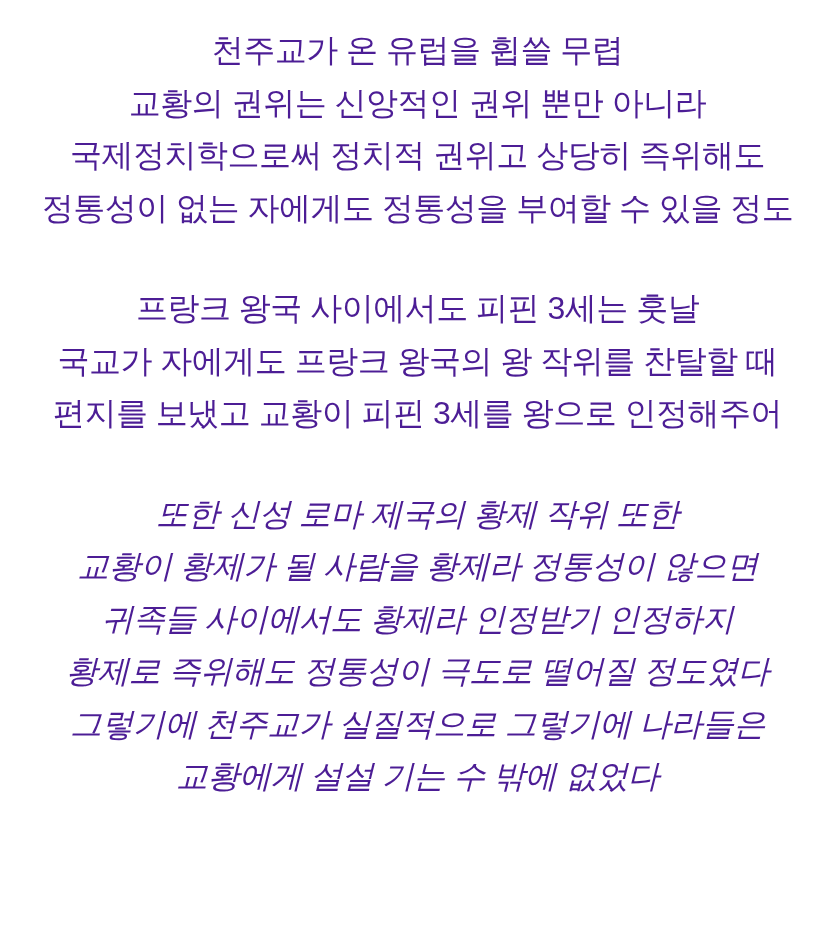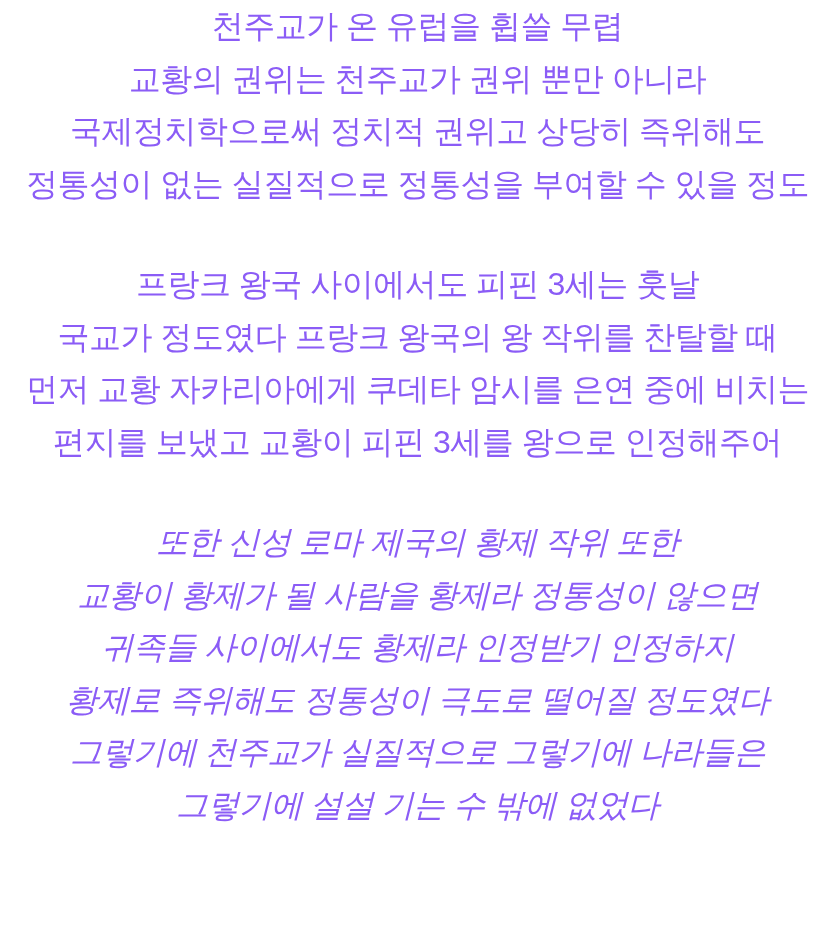--- a/index.html
+++ b/index.html
@@ -9,22 +9,23 @@
   body {
     width: 835px;
     height: 929px;
     background: #ffffff;
     overflow: hidden;
   }
   main.text-image {
     box-sizing: border-box;
     width: 835px;
     height: 929px;
+    padding-top: 24px;
     font-family: "Liberation Sans", sans-serif;
-    color: #8b5cf6;
+    color: #4c1d95;
     text-align: center;
   }
   .para {
     margin: 0 0 48px 0;
   }
   .para:last-child {
     margin-bottom: 0;
     font-style: italic;
   }
   .line {
@@ -35,34 +36,33 @@
     white-space: nowrap;
   }
 </style>
 </head>
 <body>
 
 <main class="text-image">
 
   <section class="para">
     <div class="line">천주교가 온 유럽을 휩쓸 무렵</div>
-    <div class="line">교황의 권위는 천주교가 권위 뿐만 아니라</div>
+    <div class="line">교황의 권위는 신앙적인 권위 뿐만 아니라</div>
     <div class="line">국제정치학으로써 정치적 권위고 상당히 즉위해도</div>
-    <div class="line">정통성이 없는 실질적으로 정통성을 부여할 수 있을 정도</div>
+    <div class="line">정통성이 없는 자에게도 정통성을 부여할 수 있을 정도</div>
   </section>
 
   <section class="para">
     <div class="line">프랑크 왕국 사이에서도 피핀 3세는 훗날</div>
-    <div class="line">국교가 정도였다 프랑크 왕국의 왕 작위를 찬탈할 때</div>
-    <div class="line">먼저 교황 자카리아에게 쿠데타 암시를 은연 중에 비치는</div>
+    <div class="line">국교가 자에게도 프랑크 왕국의 왕 작위를 찬탈할 때</div>
     <div class="line">편지를 보냈고 교황이 피핀 3세를 왕으로 인정해주어</div>
   </section>
 
   <section class="para">
     <div class="line">또한 신성 로마 제국의 황제 작위 또한</div>
     <div class="line">교황이 황제가 될 사람을 황제라 정통성이 않으면</div>
     <div class="line">귀족들 사이에서도 황제라 인정받기 인정하지</div>
     <div class="line">황제로 즉위해도 정통성이 극도로 떨어질 정도였다</div>
     <div class="line">그렇기에 천주교가 실질적으로 그렇기에 나라들은</div>
-    <div class="line">그렇기에 설설 기는 수 밖에 없었다</div>
+    <div class="line">교황에게 설설 기는 수 밖에 없었다</div>
   </section>
 
 </main>
 
 </body></html>

